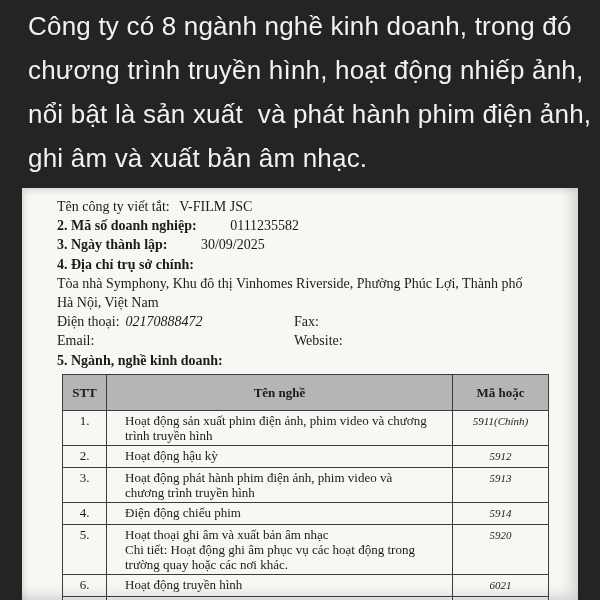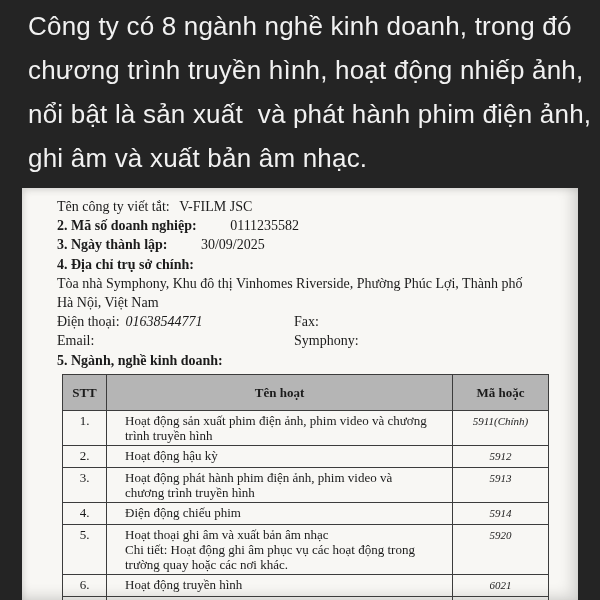--- a/index.html
+++ b/index.html
@@ -98,42 +98,42 @@
     <span class="val" style="margin-left:30px">30/09/2025</span>
   </div>
 
   <div class="heading">4. Địa chỉ trụ sở chính:</div>
 
   <div>Tòa nhà Symphony, Khu đô thị Vinhomes Riverside, Phường Phúc Lợi, Thành phố</div>
   <div>Hà Nội, Việt Nam</div>
 
   <div class="contact-row">
     <div class="col-left">
-      <span>Điện thoại:</span><span class="phone-val">01638544771</span>
+      <span>Điện thoại:</span><span class="phone-val">02170888472</span>
     </div>
     <div>Fax:</div>
   </div>
 
   <div class="contact-row">
     <div class="col-left">Email:</div>
-    <div>Symphony:</div>
+    <div>Website:</div>
   </div>
 
   <div class="heading">5. Ngành, nghề kinh doanh:</div>
 
   <table class="industries">
     <colgroup>
         <col class="c-stt">
         <col class="c-name">
         <col class="c-code">
       </colgroup>
     <thead>
       <tr>
         <th>STT</th>
-        <th>Tên hoạt</th>
+        <th>Tên nghề</th>
         <th>Mã hoặc</th>
       </tr>
     </thead>
     <tbody>
         <tr>
           <td class="stt-cell">1.</td>
           <td class="name-cell">
             <div>Hoạt động sản xuất phim điện ảnh, phim video và chương trình truyền hình</div>
           </td>
           <td class="code-cell">5911(Chính)</td>

